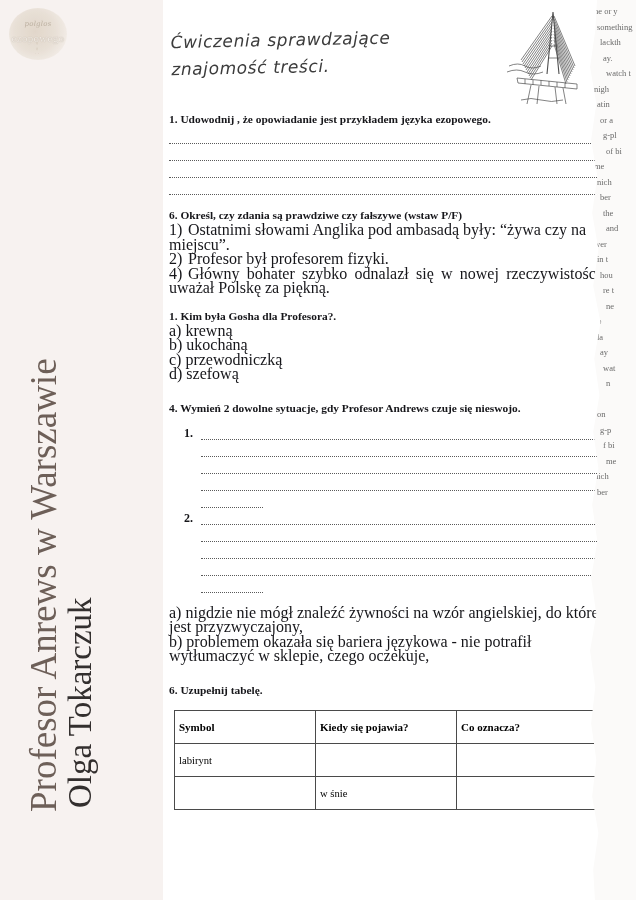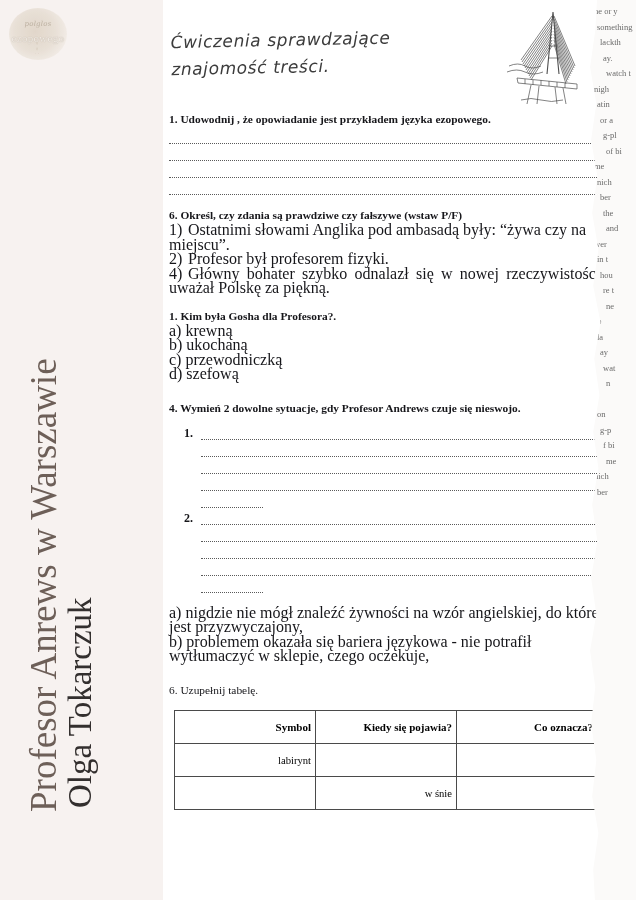--- a/index.html
+++ b/index.html
@@ -147,21 +147,21 @@
     font-size: 11.2px;
     color: #16161a;
   }
 
   .q-head {
     font-weight: bold;
     font-size: 11.4px;
     line-height: 15px;
     margin: 0;
   }
-  .q-head.nb { font-weight: normal; }
+  .q-head.nb { font-weight: bold; }
 
   .opt {
     font-size: 16px;
     line-height: 14.5px;
     margin: 0;
   }
   .opt.just {
     text-align: justify;
   }
   .indent-num {
@@ -202,21 +202,21 @@
     position: absolute;
     left: 11px;
     top: 710px;
     border-collapse: collapse;
     font-family: "Liberation Serif", serif;
   }
   .tbl td, .tbl th {
     border: 1.1px solid #4a4a4a;
     width: 132px;
     height: 32px;
-    text-align: right;
+    text-align: left;
     vertical-align: middle;
     font-size: 10.6px;
     font-weight: normal;
     padding: 0 4px;
   }
   .tbl th {
     font-weight: bold;
     font-size: 11px;
   }
 

